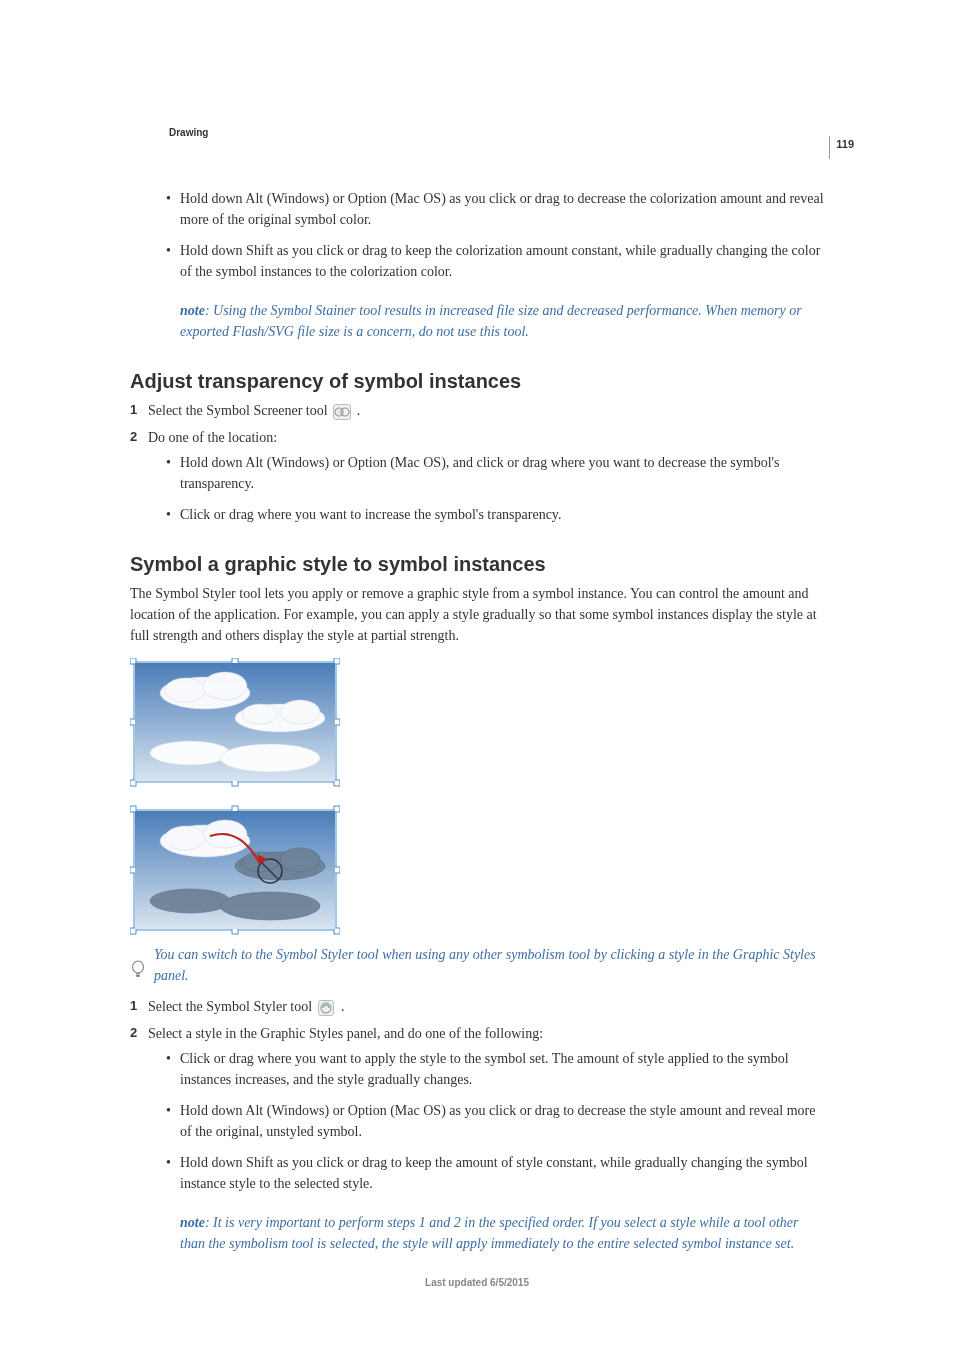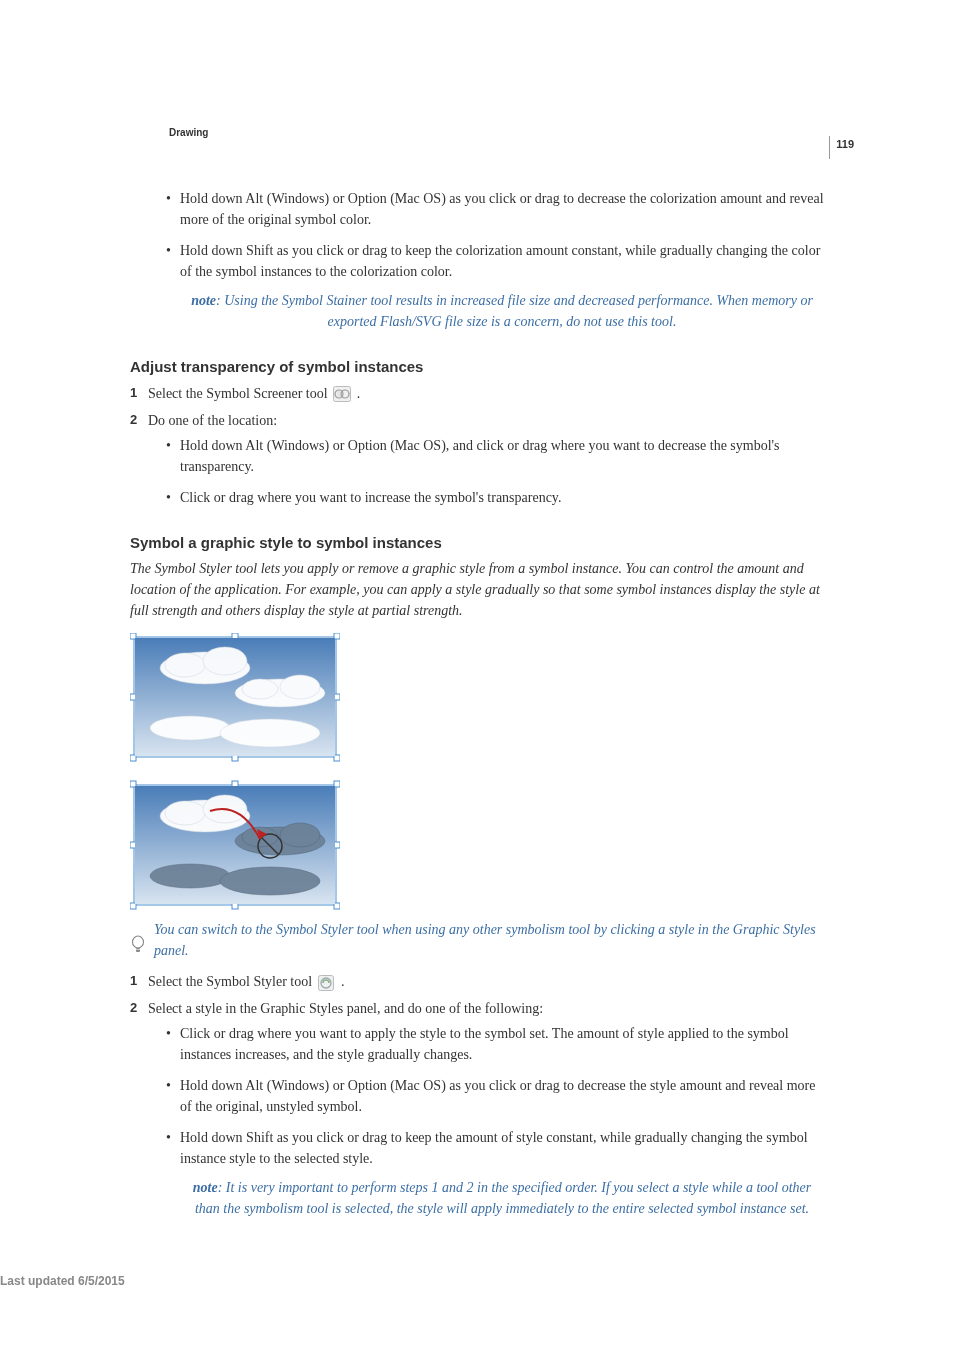--- a/index.html
+++ b/index.html
@@ -33,28 +33,27 @@
   .running-header {
     font-family: "Myriad Pro", Arial, sans-serif;
     font-size: 10px;
     font-weight: bold;
     color: #333;
     margin-bottom: 48px;
     padding-left: 39px;
   }
   h2 {
     font-family: "Myriad Pro", Arial, sans-serif;
-    font-size: 15px;
+    font-size: 20px;
     font-weight: bold;
     color: #333;
     margin: 24px 0 4px 0;
   }
   p {
     margin: 0 0 8px 0;
-    font-style: italic;
   }
   .body-text {
     font-size: 14px;
     color: #333;
   }
   ul.bullets {
     list-style: none;
     padding: 0;
     margin: 0;
   }
@@ -100,22 +99,21 @@
   }
   ul.inner > li::before {
     content: "•";
     position: absolute;
     left: 18px;
     top: 0;
   }
   .note {
     font-style: italic;
     color: #3b6ea5;
-    margin-top: 8px;
-    text-align: center;
+    margin-top: 18px;
   }
   .note .note-label {
     font-weight: bold;
   }
   .tip {
     display: flex;
     align-items: flex-end;
     font-style: italic;
     color: #3b6ea5;
     margin: 6px 0 10px 0;
@@ -136,23 +134,23 @@
     margin: 12px 0 0 0;
   }
   .figure svg {
     display: block;
   }
   .last-updated {
     position: absolute;
     bottom: 60px;
     left: 0;
     right: 0;
-    text-align: left;
-    font-family: "Myriad Pro", Arial, sans-serif;
-    font-size: 12px;
+    text-align: center;
+    font-family: "Myriad Pro", Arial, sans-serif;
+    font-size: 10px;
     font-weight: bold;
     color: #888;
   }
 </style>
 </head>
 <body>
 
 <div class="page">
   <div class="page-number">119</div>
   <div class="running-header">Drawing</div>

